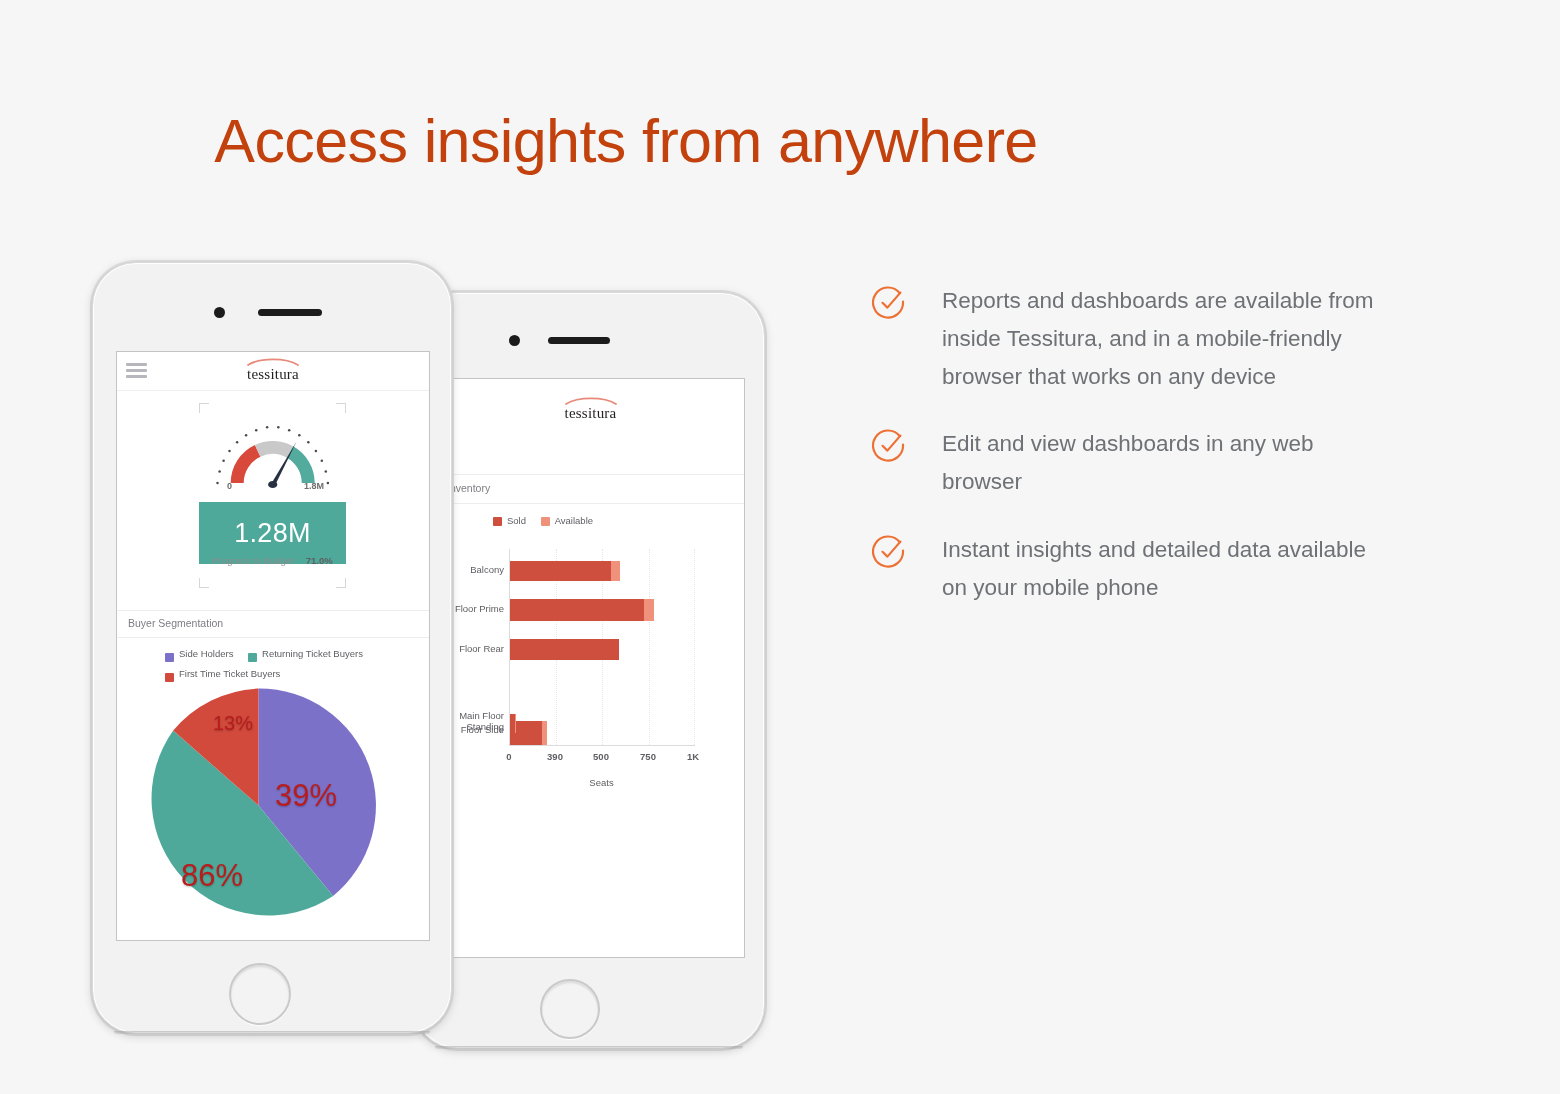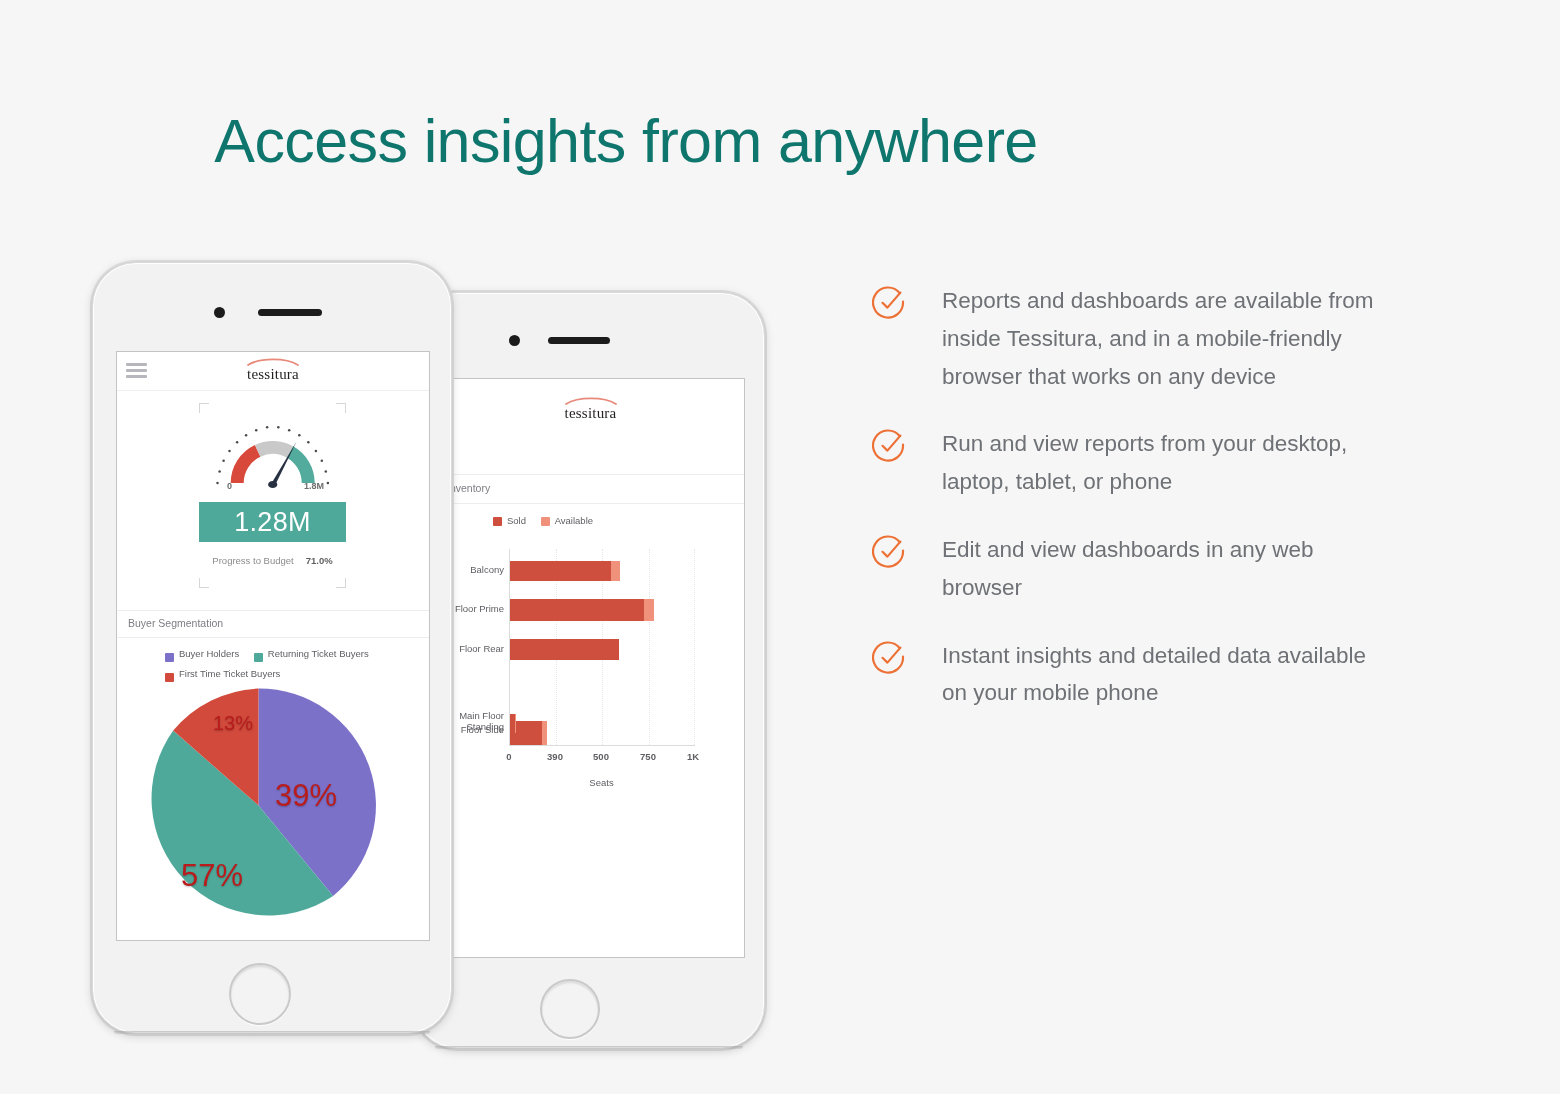--- a/index.html
+++ b/index.html
@@ -18,21 +18,21 @@
 
   
   .headline {
     position: absolute;
     top: 108px;
     left: 0;
     width: 1252px;
     text-align: center;
     font-size: 61px;
     font-weight: 300;
-    color: #0f766e;
+    color: #c2410c;
     letter-spacing: -0.6px;
     line-height: 1.1;
   }
 
   
   .phone {
     position: absolute;
     background: #f2f2f2;
     border-radius: 44px;
     box-shadow: 0 2px 10px rgba(0,0,0,0.18),
@@ -168,21 +168,21 @@
     font-size: 9px;
     color: #6d6d6d;
     font-weight: 600;
   }
   .gauge-ends .lo { position: absolute; left: 28px; }
   .gauge-ends .hi { position: absolute; right: 22px; }
 
   .kpi-value {
     position: absolute;
     left: 0; top: 99px;
-    width: 147px; height: 40px;
+    width: 147px; height: 62px;
     background: #4fa99a;
     color: #ffffff;
     font-size: 27px;
     font-weight: 400;
     display: flex;
     align-items: center;
     justify-content: center;
     letter-spacing: 0.3px;
   }
   .kpi-foot {
@@ -487,21 +487,21 @@
       </div>
     </div>
 
     <div class="seg-header">
       <span>Buyer Segmentation</span>
     </div>
 
     <div class="seg-legend">
       <span class="legend-item">
         <i class="legend-swatch" style="background:#7b71c9"></i>
-        <span>Buyer Holders</span>
+        <span>Side Holders</span>
       </span>
       <span class="legend-item">
         <i class="legend-swatch" style="background:#4fa99a"></i>
         <span>Returning Ticket Buyers</span>
       </span>
       <br>
       <span class="legend-item">
         <i class="legend-swatch" style="background:#d14a3c"></i>
         <span>First Time Ticket Buyers</span>
       </span>
@@ -510,48 +510,39 @@
     <div class="pie-wrap">
       <svg width="235" height="235" viewBox="0 0 235 235">
 
         <path d="M 117.5 117.5 L 117.5 0.5 A 117 117 0 0 1 192.1 208.0 Z" fill="#7b71c9"></path>
 
         <path d="M 117.5 117.5 L 192.1 208.0 A 117 117 0 0 1 32.2 42.6 Z" fill="#4fa99a"></path>
 
         <path d="M 117.5 117.5 L 32.2 42.6 A 117 117 0 0 1 117.5 0.5 Z" fill="#d14a3c"></path>
       </svg>
       <span class="pie-label" style="left:134px; top:90px; font-size:31px;">39%</span>
-      <span class="pie-label" style="left:40px; top:170px; font-size:31px;">57%</span>
+      <span class="pie-label" style="left:40px; top:170px; font-size:31px;">86%</span>
       <span class="pie-label" style="left:72px; top:24px; font-size:20px;">13%</span>
     </div>
 
   </div>
 </div>
 
 <div class="bullets">
 
   <div class="bullet">
     <span class="bullet-icon">
       <svg width="34" height="34" viewBox="0 0 34 34">
         <path d="M27.8 7.2 A 15 15 0 1 0 31 15.5" fill="none" stroke="#ed7035" stroke-width="2.2" stroke-linecap="round"></path>
         <path d="M10.5 16.8 L 15.4 21.6 L 28.4 6.6" fill="none" stroke="#ed7035" stroke-width="2.2" stroke-linecap="round" stroke-linejoin="round"></path>
       </svg>
     </span>
     <div class="bullet-text">Reports and dashboards are available from inside Tessitura, and in a mobile-friendly browser that works on any device</div>
   </div>
 
-  <div class="bullet">
-    <span class="bullet-icon">
-      <svg width="34" height="34" viewBox="0 0 34 34">
-        <path d="M27.8 7.2 A 15 15 0 1 0 31 15.5" fill="none" stroke="#ed7035" stroke-width="2.2" stroke-linecap="round"></path>
-        <path d="M10.5 16.8 L 15.4 21.6 L 28.4 6.6" fill="none" stroke="#ed7035" stroke-width="2.2" stroke-linecap="round" stroke-linejoin="round"></path>
-      </svg>
-    </span>
-    <div class="bullet-text">Run and view reports from your desktop, laptop, tablet, or phone</div>
-  </div>
 
   <div class="bullet">
     <span class="bullet-icon">
       <svg width="34" height="34" viewBox="0 0 34 34">
         <path d="M27.8 7.2 A 15 15 0 1 0 31 15.5" fill="none" stroke="#ed7035" stroke-width="2.2" stroke-linecap="round"></path>
         <path d="M10.5 16.8 L 15.4 21.6 L 28.4 6.6" fill="none" stroke="#ed7035" stroke-width="2.2" stroke-linecap="round" stroke-linejoin="round"></path>
       </svg>
     </span>
     <div class="bullet-text">Edit and view dashboards in any web browser</div>
   </div>

